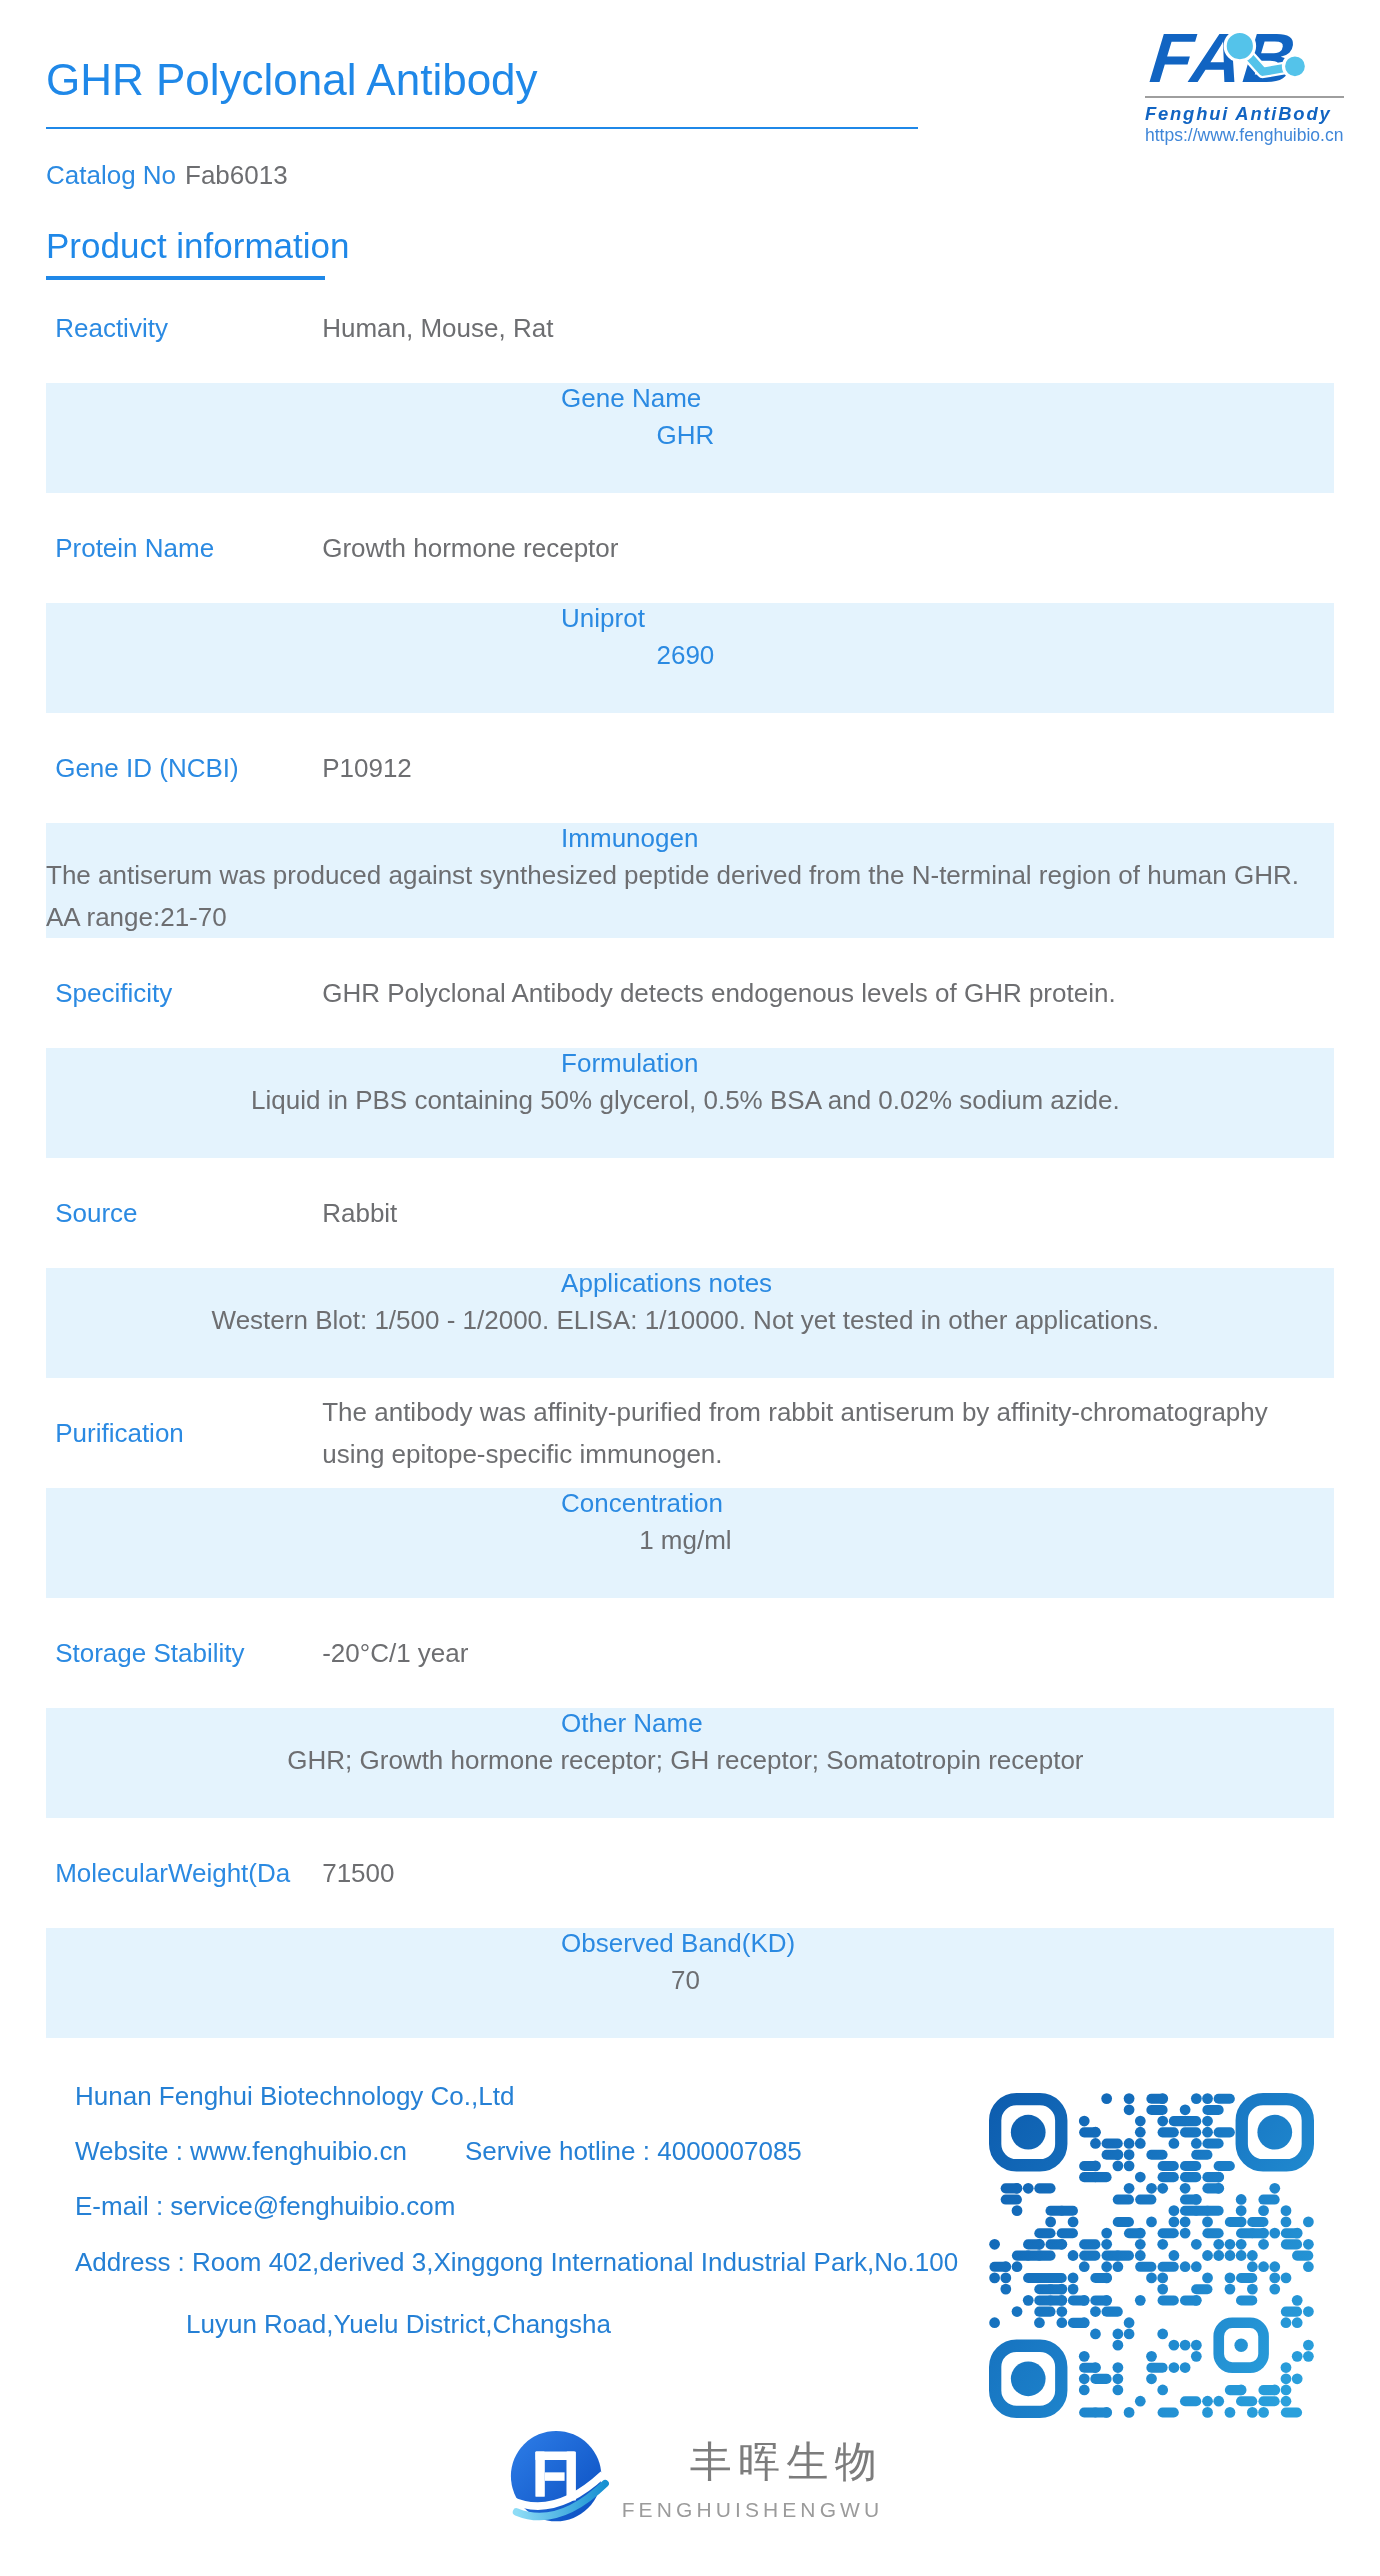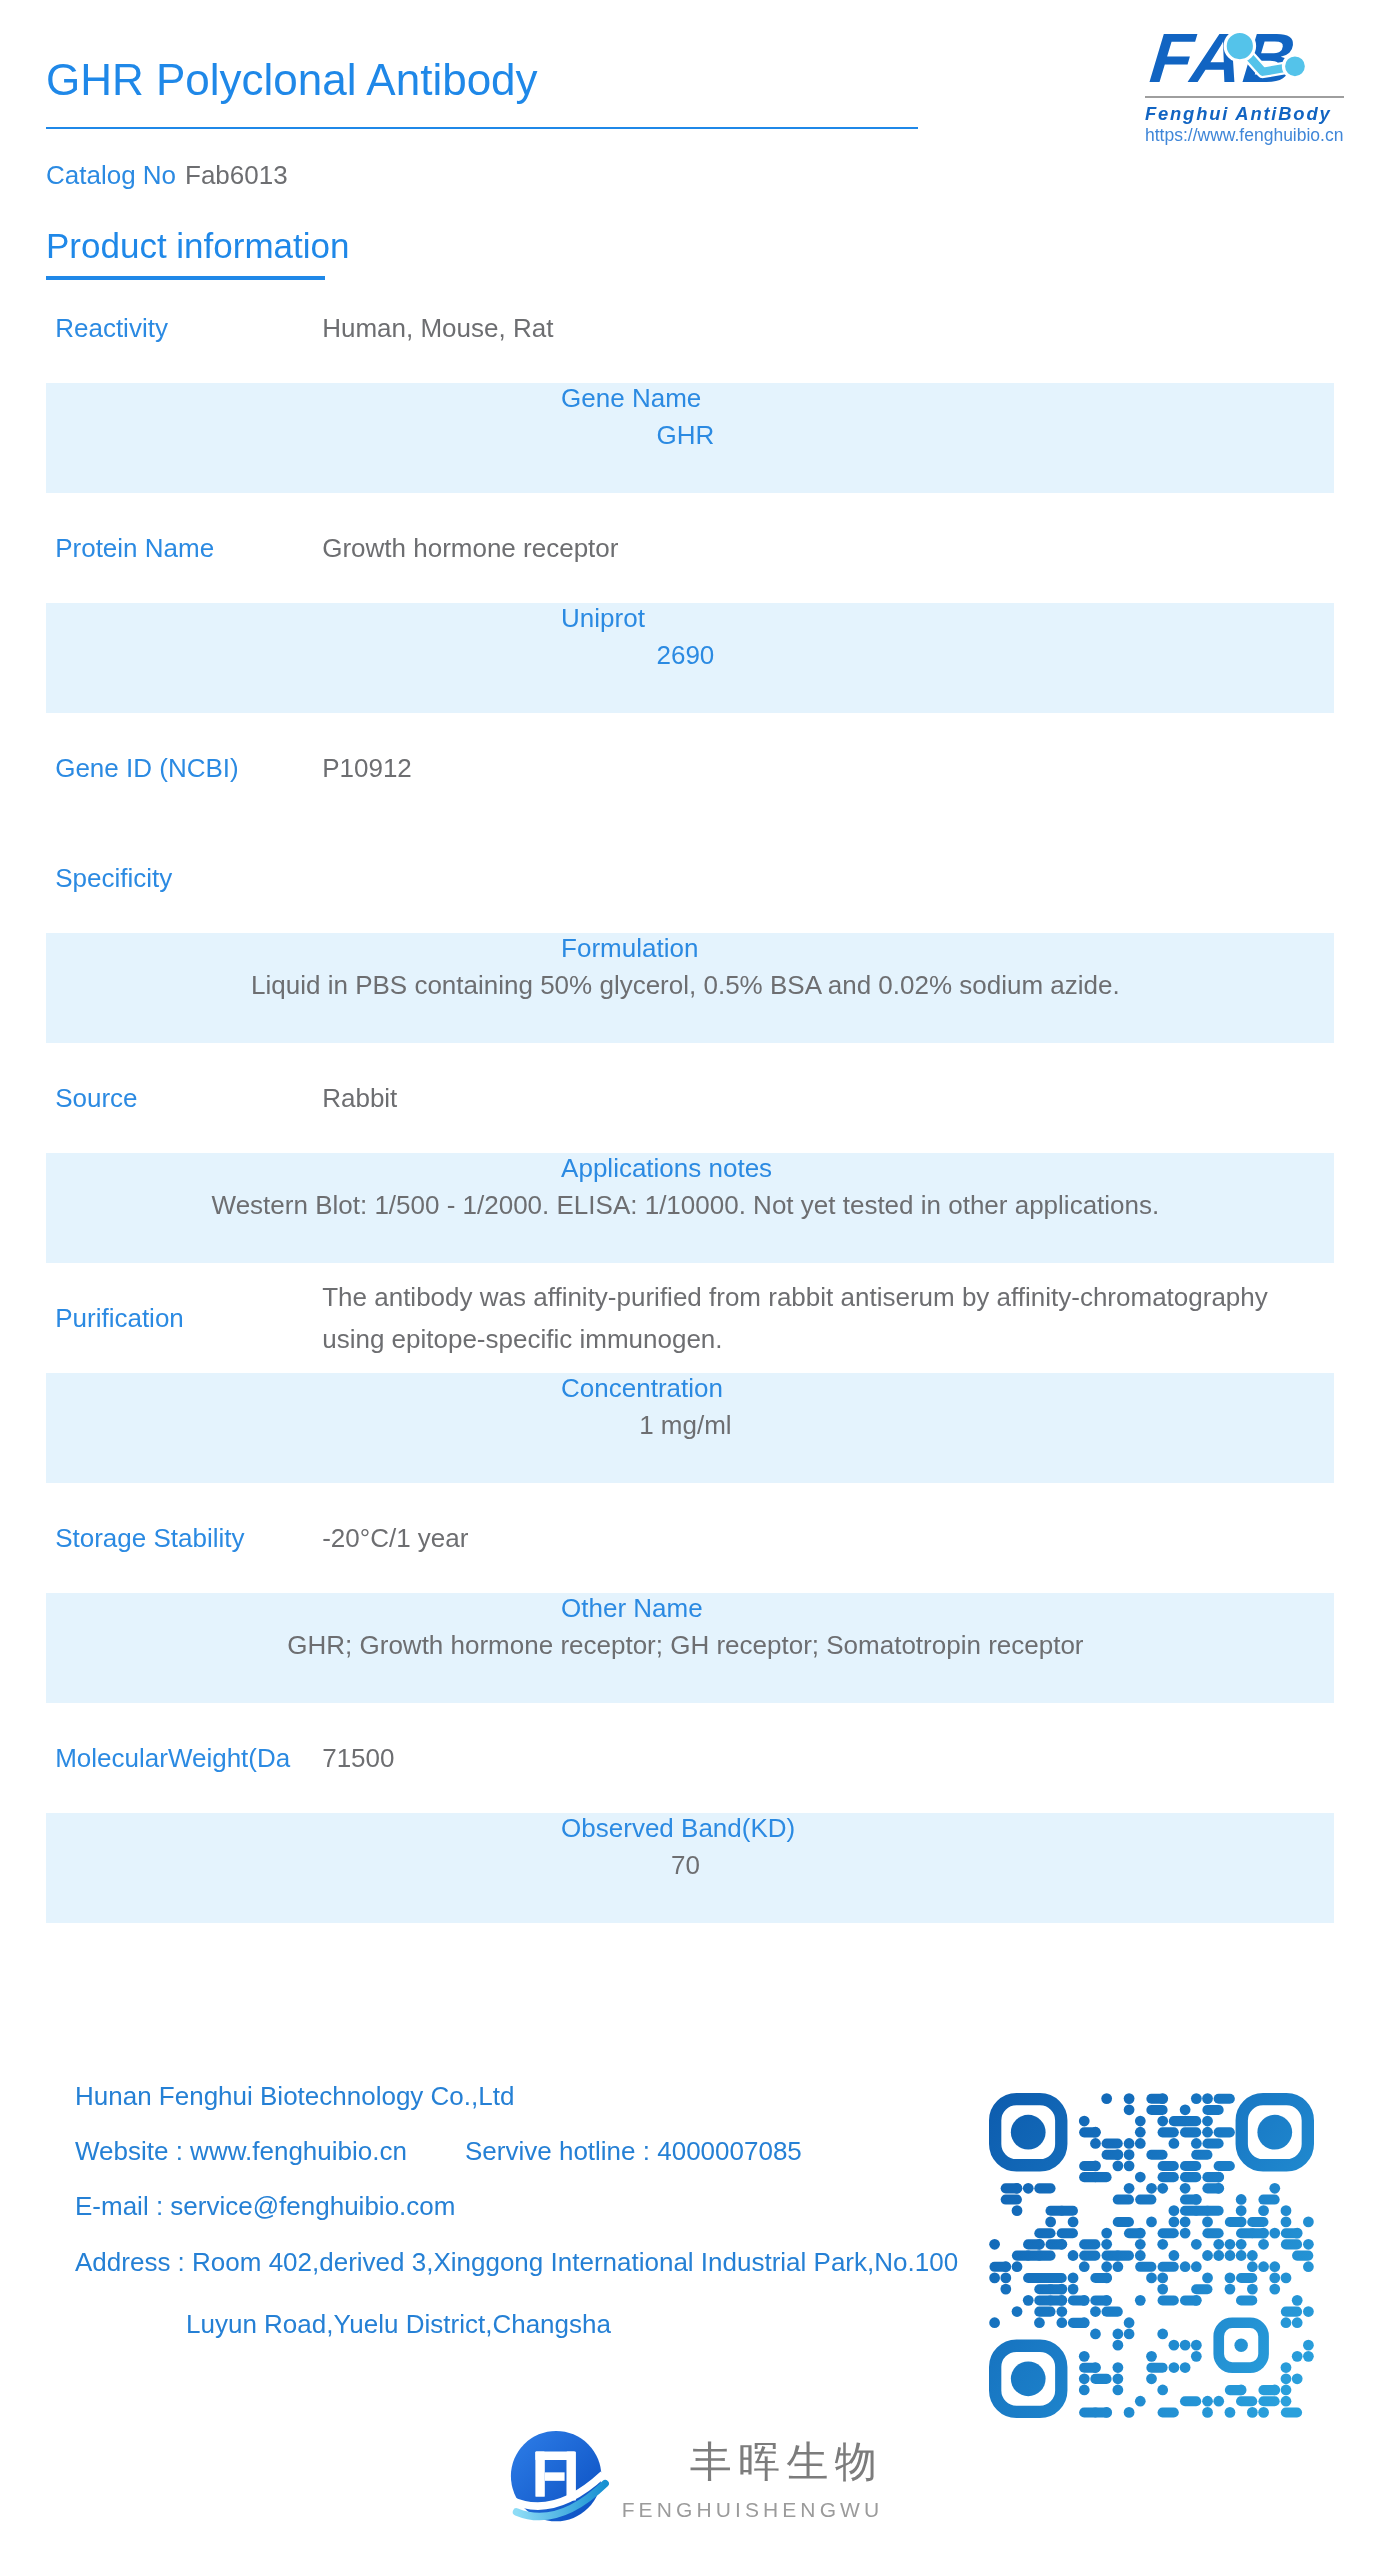--- a/index.html
+++ b/index.html
@@ -85,22 +85,27 @@
         <div class="row-value">Growth hormone receptor</div>
       </div>
       <div class="row alt">
         <div class="row-label">Uniprot</div>
         <div class="row-value link">2690</div>
       </div>
       <div class="row">
         <div class="row-label">Gene ID (NCBI)</div>
         <div class="row-value">P10912</div>
       </div>
+      <div class="row alt">
+        <div class="row-label">Immunogen</div>
+        <div class="row-value">The antiserum was produced against synthesized peptide derived from the N-terminal region of human GHR. AA range:21-70</div>
+      </div>
       <div class="row">
         <div class="row-label">Specificity</div>
+        <div class="row-value">GHR Polyclonal Antibody detects endogenous levels of GHR protein.</div>
       </div>
       <div class="row alt">
         <div class="row-label">Formulation</div>
         <div class="row-value">Liquid in PBS containing 50% glycerol, 0.5% BSA and 0.02% sodium azide.</div>
       </div>
       <div class="row">
         <div class="row-label">Source</div>
         <div class="row-value">Rabbit</div>
       </div>
       <div class="row alt">

